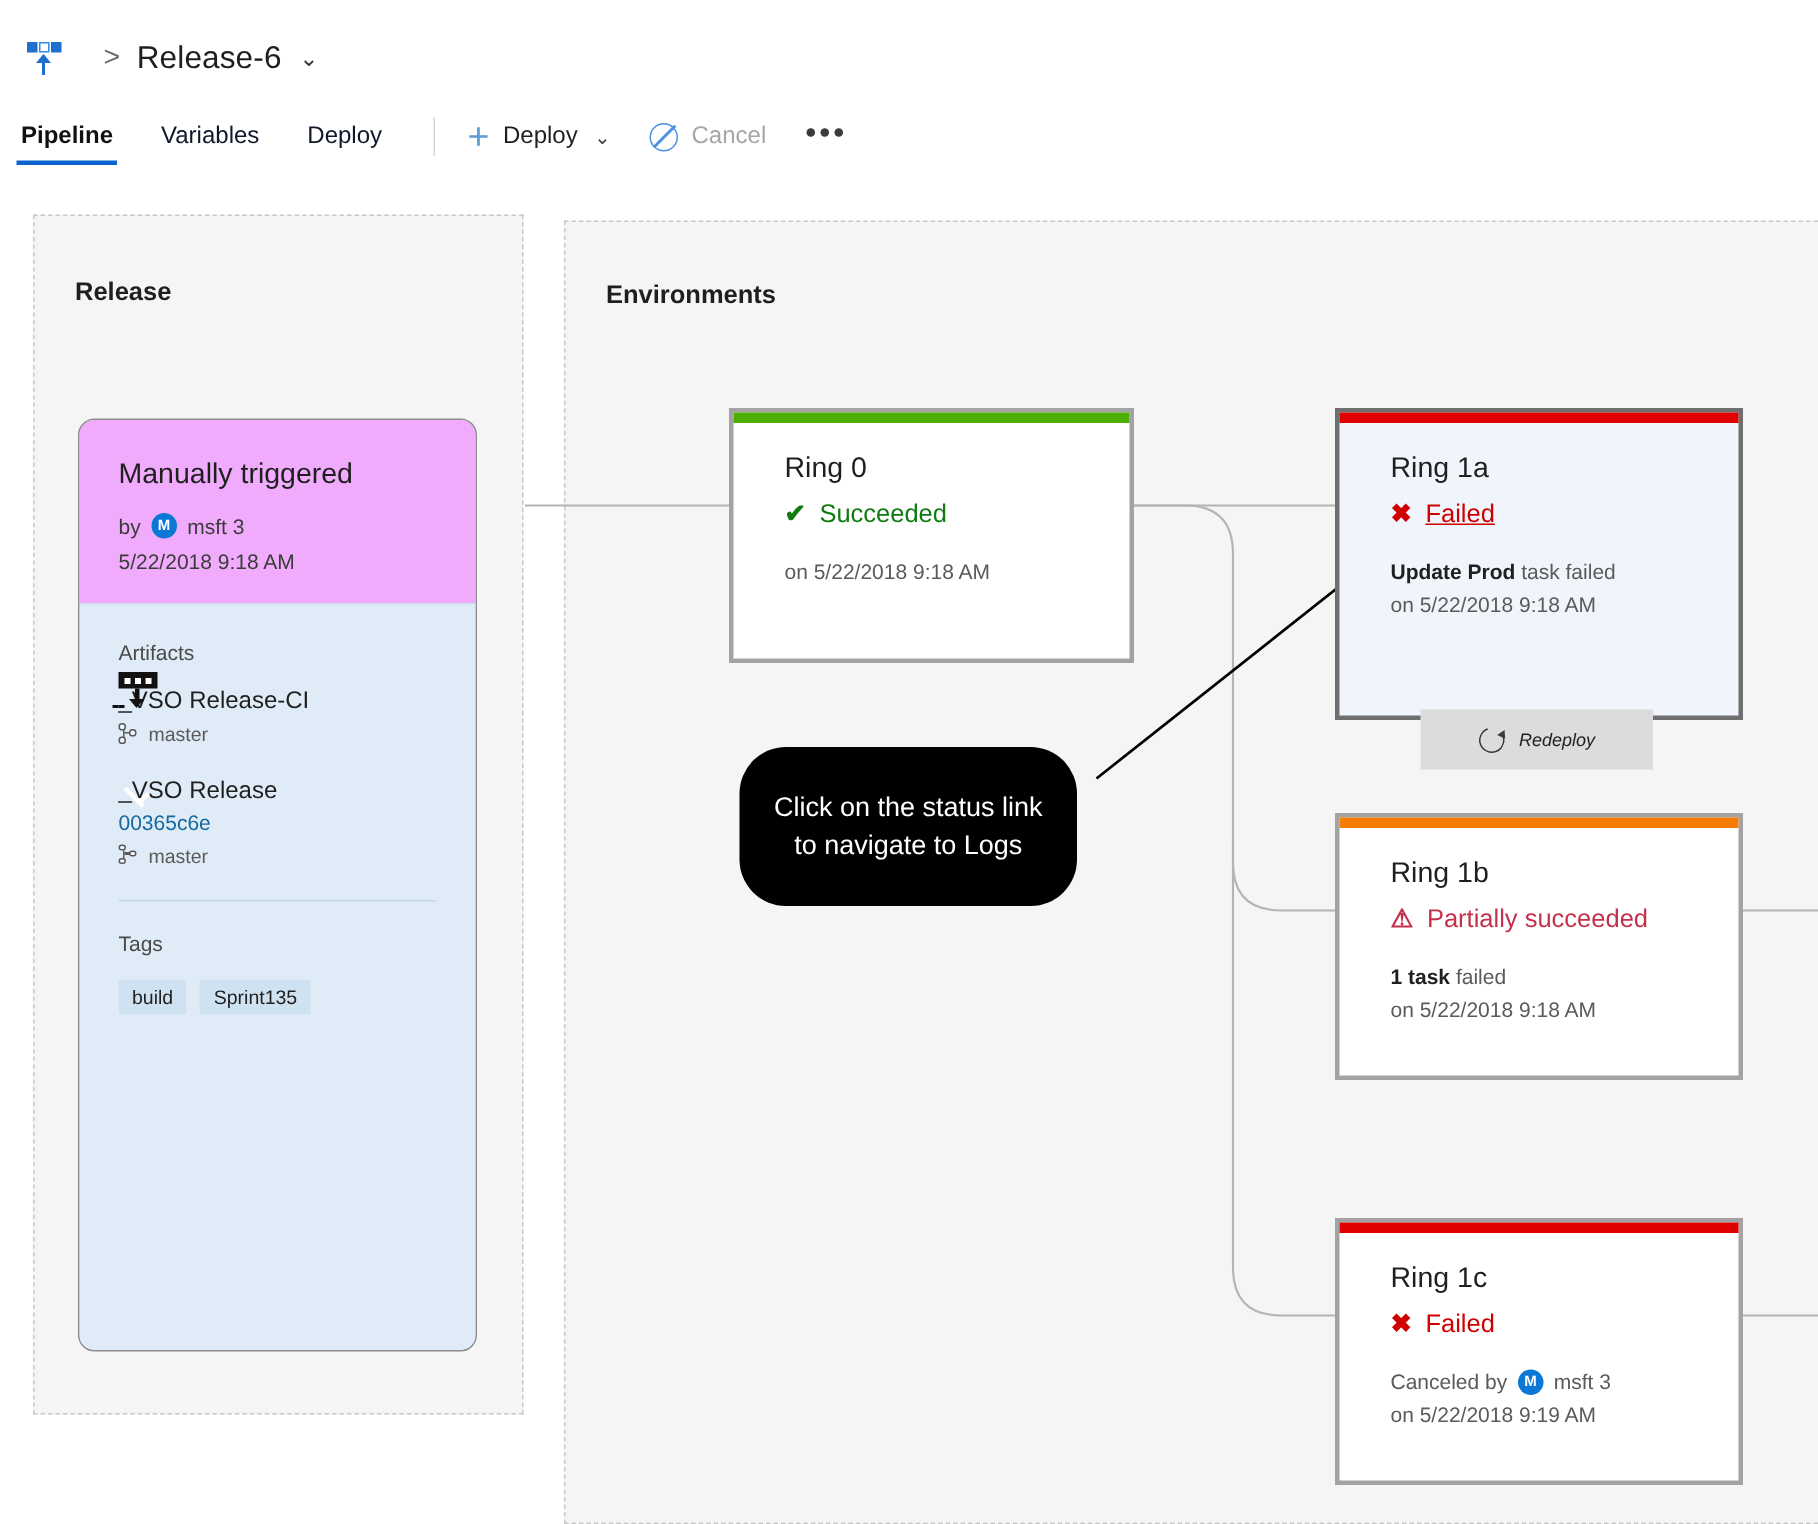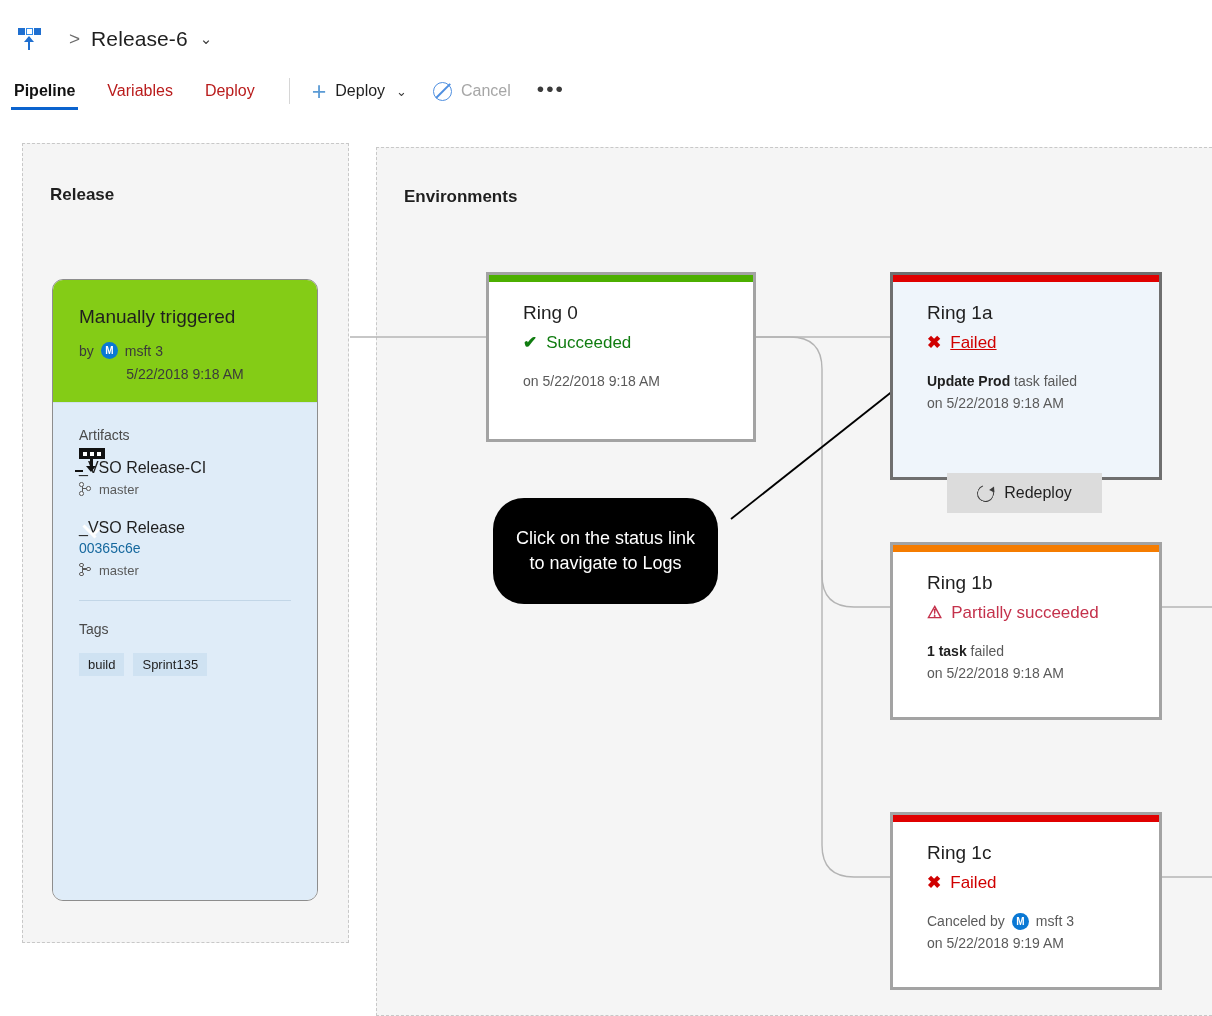--- a/index.html
+++ b/index.html
@@ -26,21 +26,21 @@
   .rel-icon .sq3 { left:20px; background:#1f6fd0; }
   .rel-icon .arw { position:absolute; left:14px; top:13px; width:2px; height:13px; background:#1f6fd0; }
   .rel-icon .arwh { position:absolute; left:10px; top:12px; width:0; height:0;
         border-left:5px solid transparent; border-right:5px solid transparent; border-bottom:6px solid #1f6fd0; }
 
   .bc-text { font-size:21px; color:#1f1f1f; letter-spacing:.1px; }
   .bc-sep  { font-size:19px; color:#6b6b6b; margin:0 11px; }
   .bc-chev { margin-left:12px; color:#3b3b3b; font-size:15px; }
 
   #tabs { position:absolute; left:14px; top:74px; display:flex; align-items:center; height:44px; }
-  .tab { font-size:16px; color:#b91c1c; padding:0 0 10px 0; margin-right:32px; position:relative; cursor:pointer; }
+  .tab { font-size:16px; color:#0f172a; padding:0 0 10px 0; margin-right:32px; position:relative; cursor:pointer; }
   .tab.active { color:#121212; font-weight:bold; }
   .tab.active::after { content:""; position:absolute; left:-3px; right:-3px; bottom:0; height:3px; background:#0b63ce; }
 
   .vdiv { width:1px; height:26px; background:#d6d6d6; margin:0 22px 10px 2px; }
 
   .cmd { display:flex; align-items:center; font-size:16px; color:#1f1f1f; margin-right:26px; margin-bottom:10px; cursor:pointer; }
   .cmd.disabled { color:#a6a6a6; cursor:default; }
   .plus { color:#5b9bd5; font-size:25px; font-weight:300; margin-right:9px; line-height:1; }
   .chevd { margin-left:11px; font-size:13px; color:#3b3b3b; }
   .ban { width:19px; height:19px; border:1.6px solid #4f8fe0; border-radius:50%; margin-right:9px; position:relative; flex:0 0 auto; }
@@ -53,24 +53,24 @@
   #panel-envs    { position:absolute; left:376px; top:147px; width:836px; height:869px;
         border:1px dashed #c8c8c8; border-right:none; background:#f5f5f5; }
 
   .panel-title { font-size:17px; font-weight:bold; color:#1f1f1f; }
   #rel-title { position:absolute; left:50px; top:185px; }
   #env-title { position:absolute; left:404px; top:187px; }
 
   
   #release-card { position:absolute; left:52px; top:279px; width:266px; height:622px;
         border:1px solid #8d8d8d; border-radius:11px; background:#f3f3f3; overflow:hidden; }
-  #rc-head { padding:26px 26px 20px 26px; background:#84cc16; }
+  #rc-head { padding:26px 26px 20px 26px; background:#f0abfc; }
   #rc-title { font-size:19px; color:#1f1f1f; margin-bottom:14px; }
   #rc-by { font-size:14px; color:#3b3b3b; display:flex; align-items:center; margin-bottom:7px; }
-  #rc-date { font-size:14px; color:#3b3b3b;text-align:center; }
+  #rc-date { font-size:14px; color:#3b3b3b; }
   .avatar { width:17px; height:17px; border-radius:50%; background:#0a78d4; color:#fff;
         font-size:10px; font-weight:bold; display:inline-flex; align-items:center; justify-content:center;
         margin:0 7px; flex:0 0 auto; }
 
   #rc-body { background:#dfecf8; border-top:1px solid #cfe0ef; padding:24px 26px 20px 26px; height:100%; }
   .sec-label { font-size:14px; color:#4a4a4a; margin-bottom:16px; }
   .artifact { margin-bottom:22px; }
   .art-name { font-size:16px; color:#1f1f1f; margin:6px 0 2px 0; }
   .art-link { font-size:14px; color:#16689e; line-height:1.35; word-break:break-word; cursor:pointer; }
   .art-branch { font-size:13px; color:#5a5a5a; display:flex; align-items:center; margin-top:5px; }
@@ -121,21 +121,21 @@
   .det-row { display:flex; align-items:center; }
 
   #ring0 { left:486px; top:272px; width:270px; height:170px; }
   #ring1a { left:890px; top:272px; width:272px; height:208px; }
   #ring1b { left:890px; top:542px; width:272px; height:178px; }
   #ring1c { left:890px; top:812px; width:272px; height:178px; }
 
   
   #redeploy { position:absolute; left:947px; top:473px; width:155px; height:40px;
         background:#dcdcdc; border:none; display:flex; align-items:center; justify-content:center;
-        font-size:16px; color:#1f1f1f; cursor:pointer; font-family:"Liberation Sans", sans-serif; }
+        font-size:12px; color:#1f1f1f; cursor:pointer; font-family:"Liberation Sans", sans-serif;font-style:italic; }
   .ico-redeploy { width:17px; height:17px; border:1.8px solid #3b3b3b; border-radius:50%;
         border-top-color:transparent; margin-right:10px; position:relative; flex:0 0 auto; transform:rotate(25deg); }
   .ico-redeploy::after { content:""; position:absolute; right:-1px; top:-1px; width:0; height:0;
         border-left:3.5px solid transparent; border-right:3.5px solid transparent; border-bottom:5px solid #3b3b3b;
         transform:rotate(120deg); }
 
   
   #callout { position:absolute; left:493px; top:498px; width:225px; height:106px; background:#000000;
         color:#ffffff; display:flex; align-items:center; justify-content:center; text-align:center;
         font-size:18px; line-height:1.38; padding:0 14px;border-radius:31px; }

